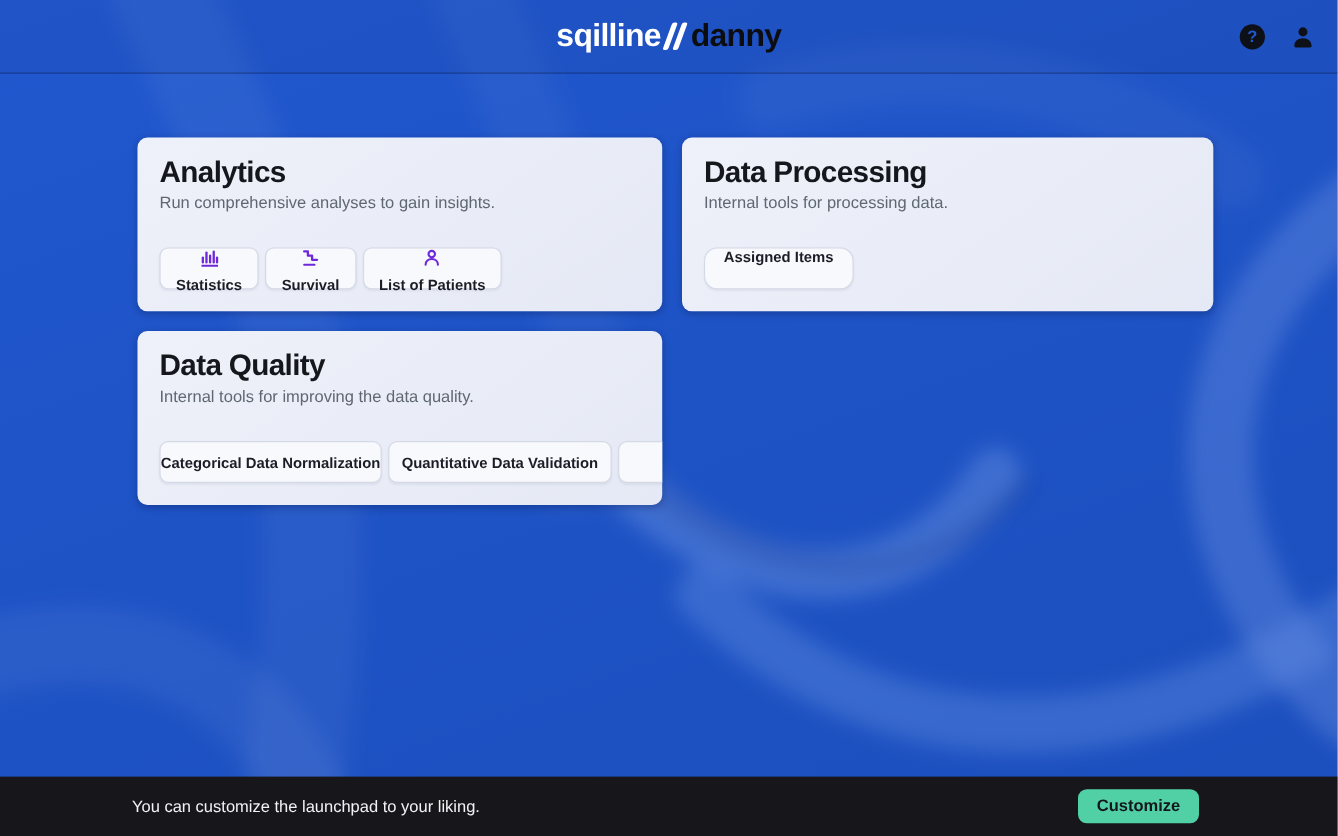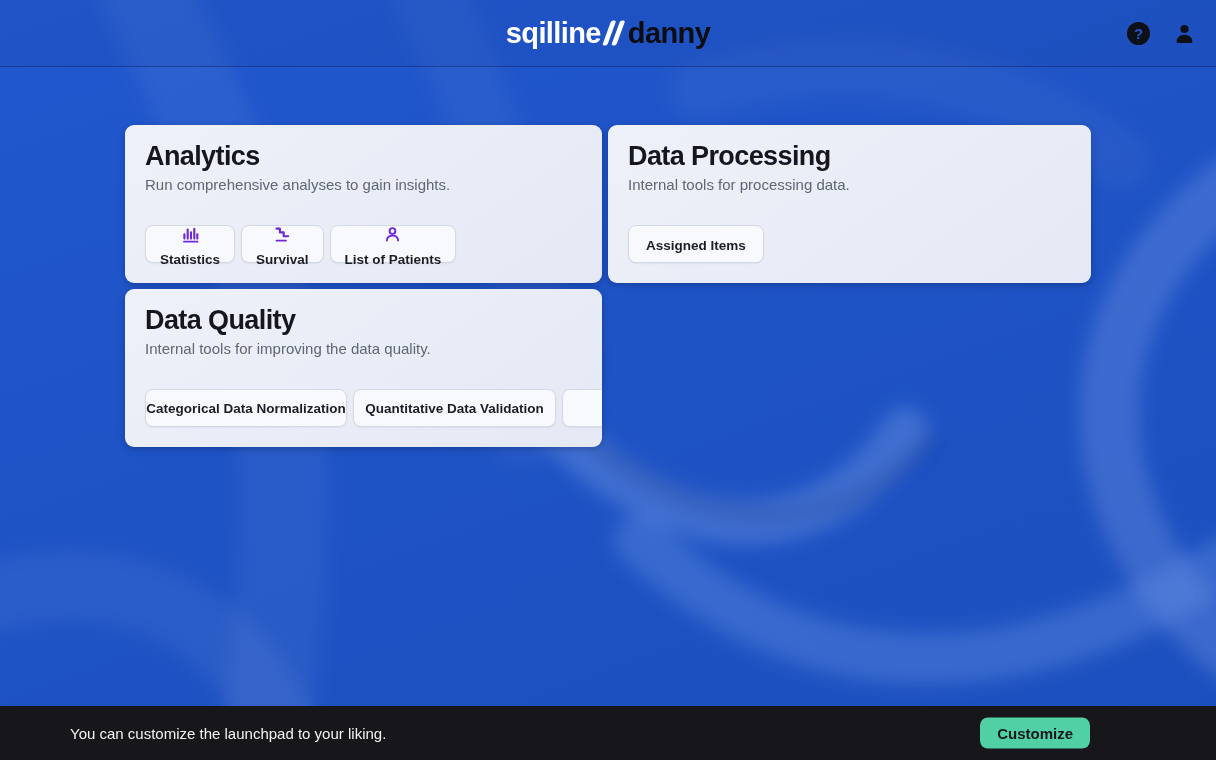--- a/index.html
+++ b/index.html
@@ -27,21 +27,21 @@
   .header-icons{position:absolute;right:20px;top:0;height:66px;display:flex;align-items:center;gap:23px;}
   .help-icon{
     width:23px;height:23px;border-radius:50%;background:#0d1117;color:#2157cd;
     font-weight:700;font-size:15px;display:flex;align-items:center;justify-content:center;cursor:pointer;
   }
   .user-icon{display:flex;align-items:center;cursor:pointer;}
 
   
   .main{
     position:relative;z-index:1;width:966px;margin:58px auto 0;
-    display:grid;grid-template-columns:477px 483px;gap:6px;
+    display:grid;grid-template-columns:477px 483px;gap:18px;
   }
   .card{
     background:linear-gradient(145deg,#eef1f9,#e5e9f5);
     border-radius:9px;height:158px;box-sizing:border-box;padding:17px 20px;
     position:relative;overflow:hidden;
     box-shadow:0 2px 7px rgba(5,15,50,0.28);
   }
   .card-title{font-size:27px;font-weight:800;color:#15171c;letter-spacing:-0.6px;line-height:1.1;}
   .card-subtitle{font-size:15px;color:#5f6772;margin-top:4px;}
   .tiles{position:absolute;left:20px;bottom:20px;display:flex;gap:6px;white-space:nowrap;}
@@ -55,21 +55,21 @@
   .tile-icon{display:flex;align-items:center;}
   .tile-w1{width:202px;justify-content:center;padding:0;flex:none;}
   .tile-w2{width:203px;justify-content:center;padding:0;flex:none;}
   .tile-clipped{width:160px;flex:none;justify-content:flex-start;padding:0 0 0 8px;}
 
   
   .footer{
     position:absolute;left:0;right:0;bottom:0;height:54px;background:#17171b;z-index:3;
     display:flex;align-items:center;
   }
-  .footer-msg{margin-left:70px;font-size:15px;color:#f2f2f4;}
+  .footer-msg{margin-left:120px;font-size:15px;color:#f2f2f4;}
   .customize-btn{
     position:absolute;right:126px;top:50%;transform:translateY(-50%);
     height:31px;padding:0 17px;border:none;border-radius:8px;background:#52d0a5;
     font-family:inherit;font-size:15px;font-weight:700;color:#13161b;cursor:pointer;margin-left:36px;
   }
 </style>
 </head>
 <body>
 
 <svg class="bg-art" width="1216" height="760" viewBox="0 0 1216 760">
@@ -149,21 +149,21 @@
         </span>
         <span>List of Patients</span>
       </button>
     </div>
   </div>
 
   <div class="card">
     <div class="card-title">Data Processing</div>
     <div class="card-subtitle">Internal tools for processing data.</div>
     <div class="tiles">
-      <button class="tile" style="padding:12px 17px;">
+      <button class="tile" style="padding:0 17px;border-radius:12px;">
         <span>Assigned Items</span>
       </button>
     </div>
   </div>
 
   <div class="card">
     <div class="card-title">Data Quality</div>
     <div class="card-subtitle">Internal tools for improving the data quality.</div>
     <div class="tiles">
       <button class="tile tile-w1">

